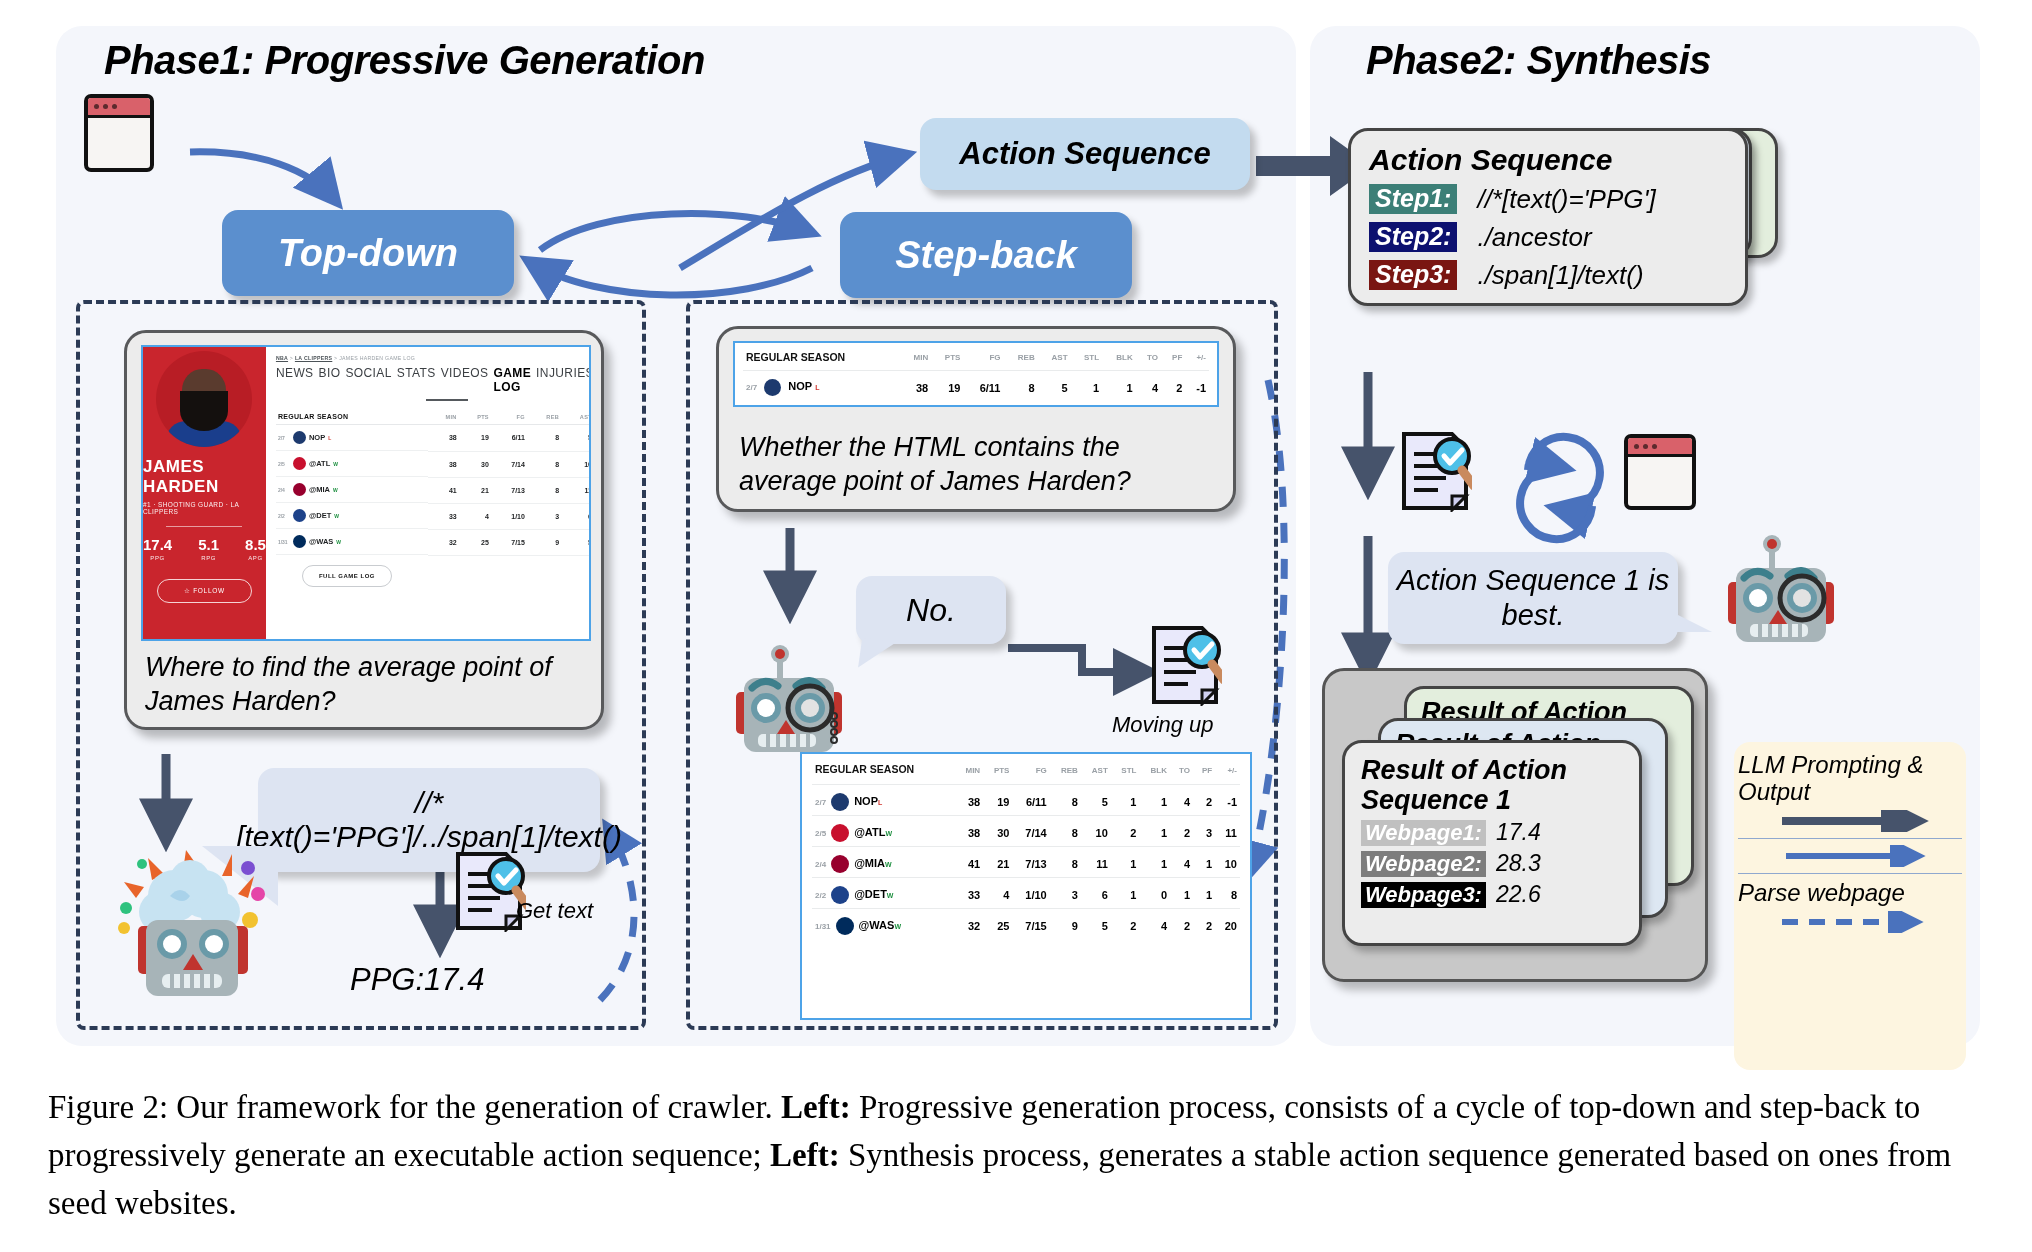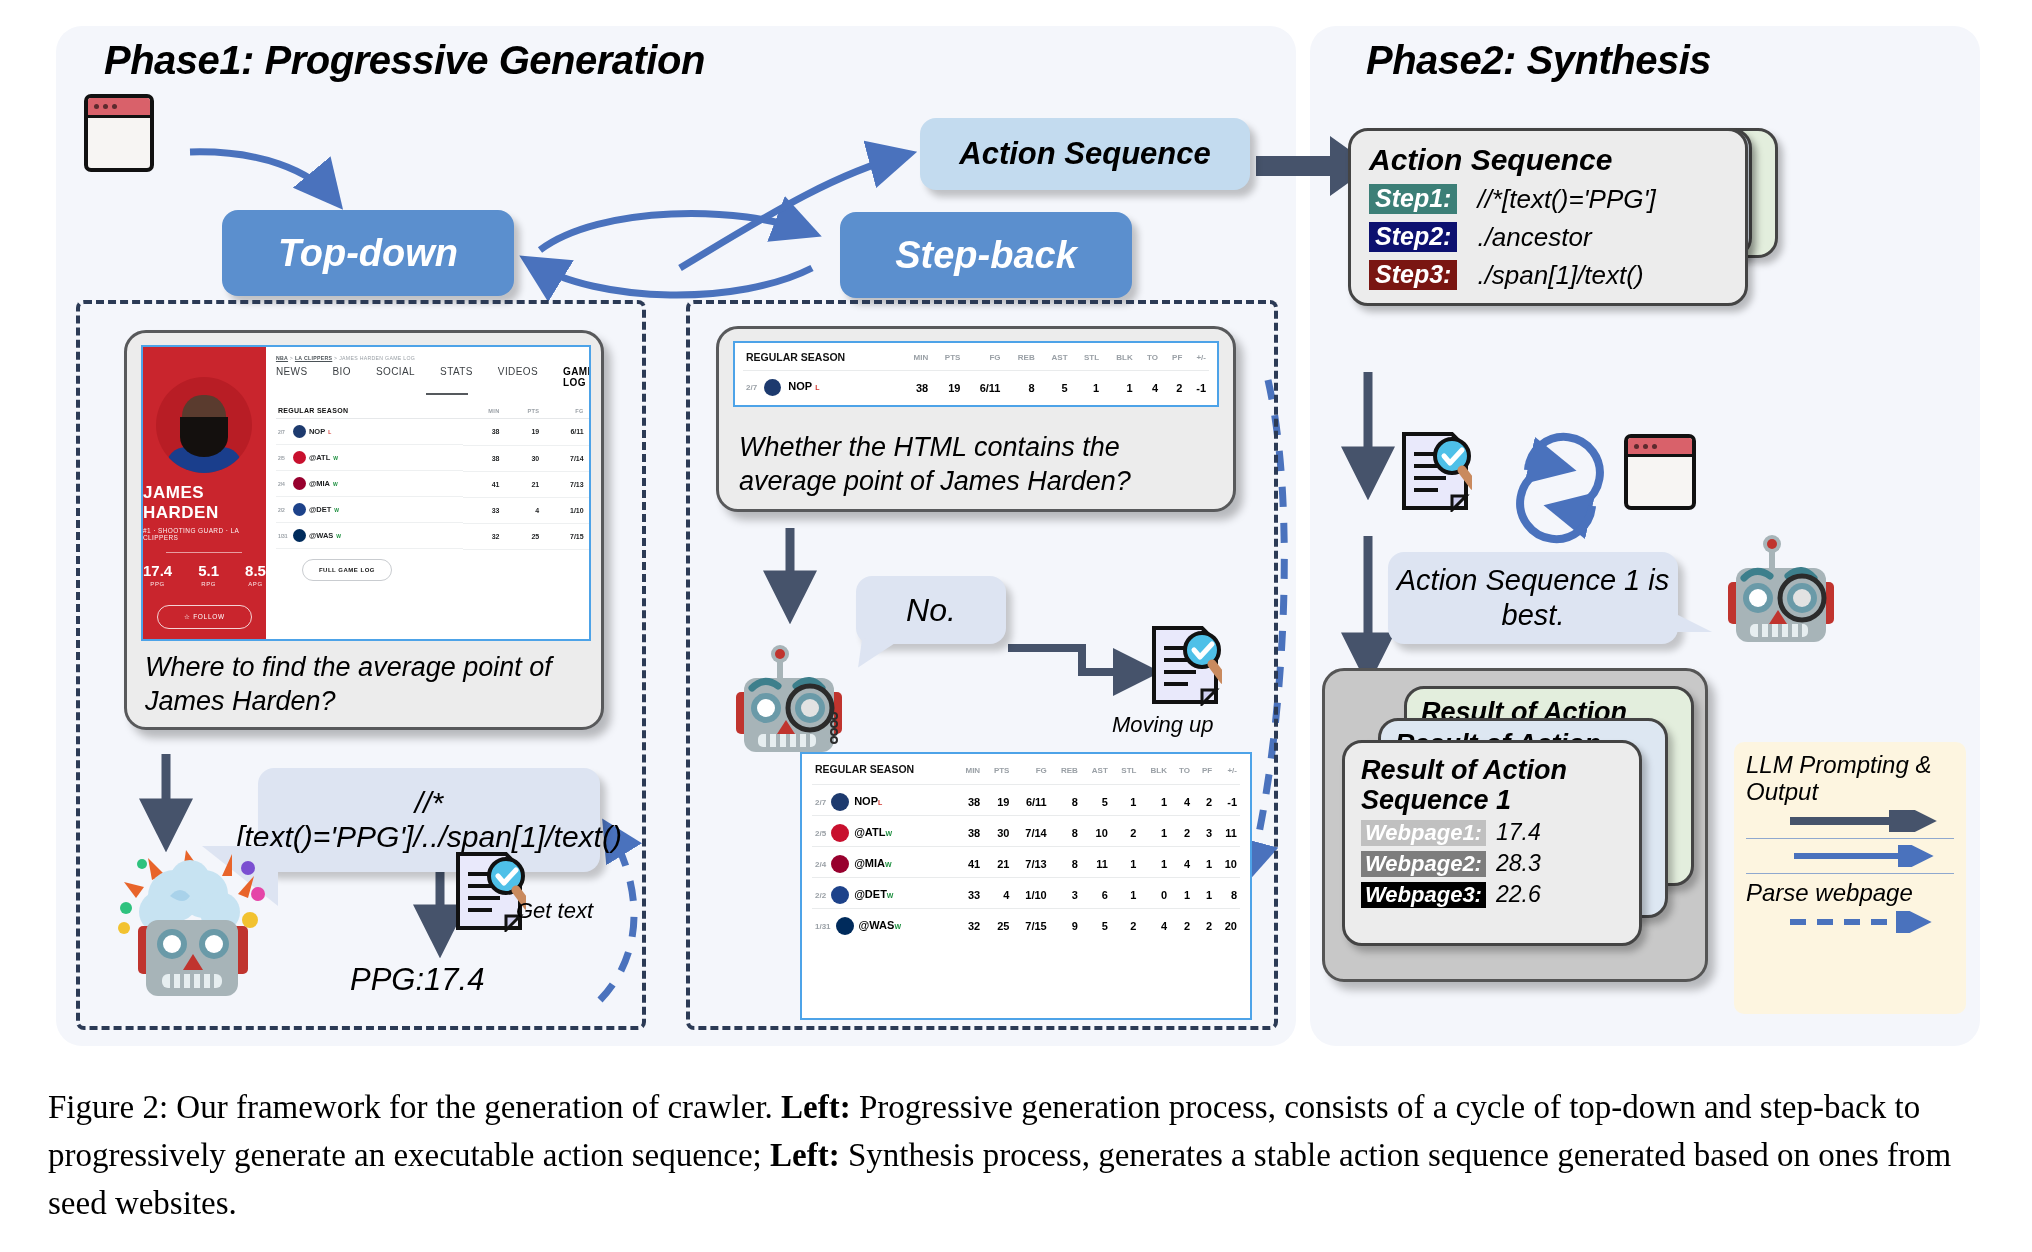--- a/index.html
+++ b/index.html
@@ -89,21 +89,21 @@
     position: absolute; left: 18px; top: 318px; width: 450px;
   }
 
   
   .espn {
     position: absolute; left: 14px; top: 12px; width: 450px; height: 296px;
     background: #fff; border: 2px solid #4da3e8; display: flex; overflow: hidden;
   }
   .espn-left {
     width: 184px; background: #c9252d; color: #fff;
-    display: flex; flex-direction: column; align-items: center; padding-top: 30px;
+    display: flex; flex-direction: column; align-items: center; padding-top: 4px;
   }
   .espn-avatar {
     width: 96px; height: 96px; border-radius: 50%;
     background: #b81d25; position: relative; overflow:hidden;
   }
   .espn-avatar .head {
     position:absolute; left:50%; top:18px; transform:translateX(-50%);
     width:44px; height:46px; border-radius:46% 46% 42% 42%; background:#5a3b2e;
   }
   .espn-avatar .beard {
@@ -121,21 +121,21 @@
   .espn-stat { text-align: center; }
   .espn-stat .v { font-size: 15px; font-weight: 800; }
   .espn-stat .k { font-size: 6px; letter-spacing: .6px; margin-top: 2px; opacity: .9;}
   .espn-follow {
     margin-top: 18px; border: 1px solid rgba(255,255,255,.8); border-radius: 14px;
     font-size: 6.5px; letter-spacing: .7px; padding: 7px 26px;
   }
   .espn-right { flex: 1; padding: 8px 8px 0 10px; background:#fff; }
   .espn-crumb { font-size: 5.2px; color: #9aa0a6; letter-spacing: .3px; margin-bottom: 5px;}
   .espn-crumb b { color:#4b5257; text-decoration: underline; font-weight:600;}
-  .espn-tabs { display: flex; gap: 25px; font-size: 10px; color: #3b3f43; letter-spacing:.4px;justify-content:center; }
+  .espn-tabs { display: flex; gap: 5px; font-size: 12px; color: #3b3f43; letter-spacing:.4px;justify-content:center; }
   .espn-tabs .on { font-weight: 800; color: #000; }
   .espn-tabs-underline { width: 42px; height: 2px; background: #55595d; margin: 5px 0 0 150px; }
   .espn-tbl { width: 100%; border-collapse: collapse; margin-top: 8px; }
   .espn-tbl th {
     font-size: 5.6px; color: #9aa0a6; font-weight: 600; letter-spacing: .3px;
     text-align: right; padding: 4px 2px; border-bottom: 1px solid #e6e8ea;
   }
   .espn-tbl th.lbl { text-align: left; color:#111; font-size: 7px; font-weight: 800; }
   .espn-tbl td {
     font-size: 7px; color: #1d1f21; text-align: right; padding: 6px 2px;
@@ -246,22 +246,22 @@
     padding: 0 4px 1px; line-height: 1.15;
   }
   .wp-val { font-style: italic; font-size: 23px; color:#000; }
   #result-question {
     position:absolute; left: -14px; top: 268px; width: 320px;
     font-style: italic; font-size: 27px; line-height: 1.2; color:#000;
   }
 
   
   #legend {
-    position: absolute; left: 1734px; top: 742px; width: 232px; height: 272px;
-    background: #fdf5e0; border-radius: 10px; padding: 10px 12px;
+    position: absolute; left: 1734px; top: 742px; width: 232px; height: 328px;
+    background: #fdf5e0; border-radius: 16px; padding: 10px 4px;
   }
   .legend-item { position: relative; }
   .legend-item .lt { font-style: italic; font-size: 24px; line-height: 1.12; color:#000; }
   .legend-sep { height: 1px; background:#8fa8cf; margin: 6px 0; }
   .legend-arrow { height: 22px; position: relative; margin: 4px 0 2px; }
 
   
   #arrows { position:absolute; left:0; top:0; width:2032px; height:1060px; pointer-events:none; }
 
   

